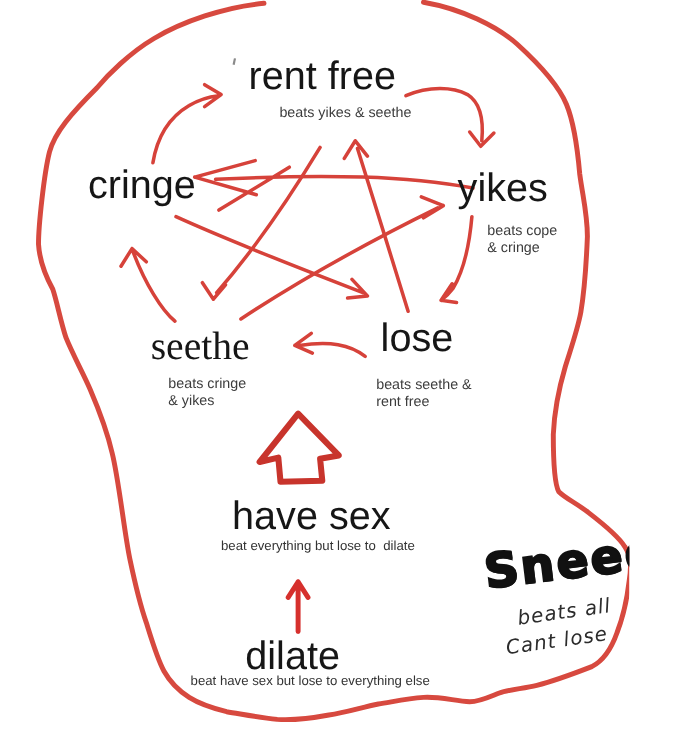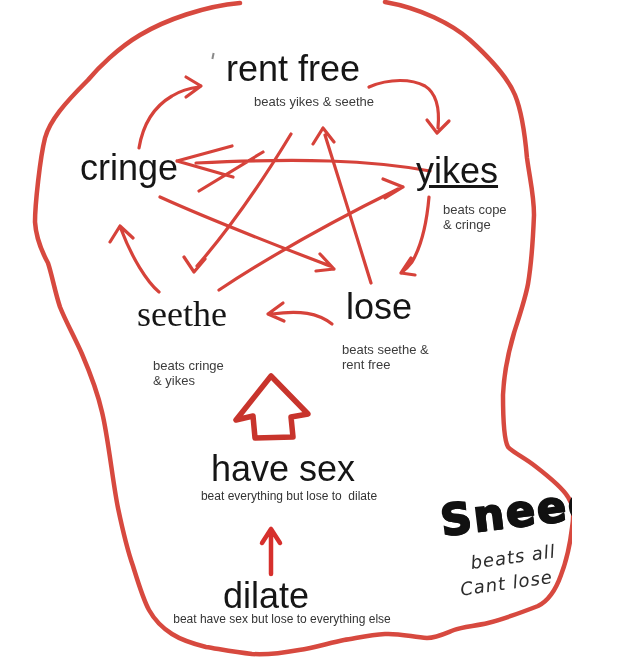--- a/index.html
+++ b/index.html
@@ -82,26 +82,26 @@
     <path d="M 271 574 L 271 533 M 262 543 L 271 529 M 271 529 L 280 543" fill="none" stroke="#d6302d" stroke-width="4.5" stroke-linecap="round" stroke-linejoin="round"></path>
   </svg>
 
   <div class="stray-mark"></div>
 
   <div class="node-label centered" style="left:293px; top:50px;">rent free</div>
   <div class="caption centered" style="left:290px; top:94px;margin-left:24px;">beats yikes &amp; seethe</div>
 
   <div class="node-label" style="left:80px; top:149px;">cringe</div>
 
-  <div class="node-label" style="left:416px; top:152px;text-decoration:underline;">yikes</div>
+  <div class="node-label" style="left:416px; top:152px;">yikes</div>
   <div class="caption" style="left:443px; top:202px;">beats cope
 &amp; cringe</div>
 
   <div class="node-label" style="left:137px; top:296px;font-family:Liberation Serif, serif;">seethe</div>
-  <div class="caption" style="left:153px; top:341px;margin-top:17px;">beats cringe
+  <div class="caption" style="left:153px; top:341px;">beats cringe
 &amp; yikes</div>
 
   <div class="node-label" style="left:346px; top:288px;">lose</div>
   <div class="caption" style="left:342px; top:342px;">beats seethe &amp;
 rent free</div>
 
   <div class="node-label centered" style="left:283px; top:450px;">have sex</div>
   <div class="caption-wide centered" style="left:289px; top:488px;">beat everything but lose to  dilate</div>
 
   <div class="node-label centered" style="left:266px; top:577px;">dilate</div>

